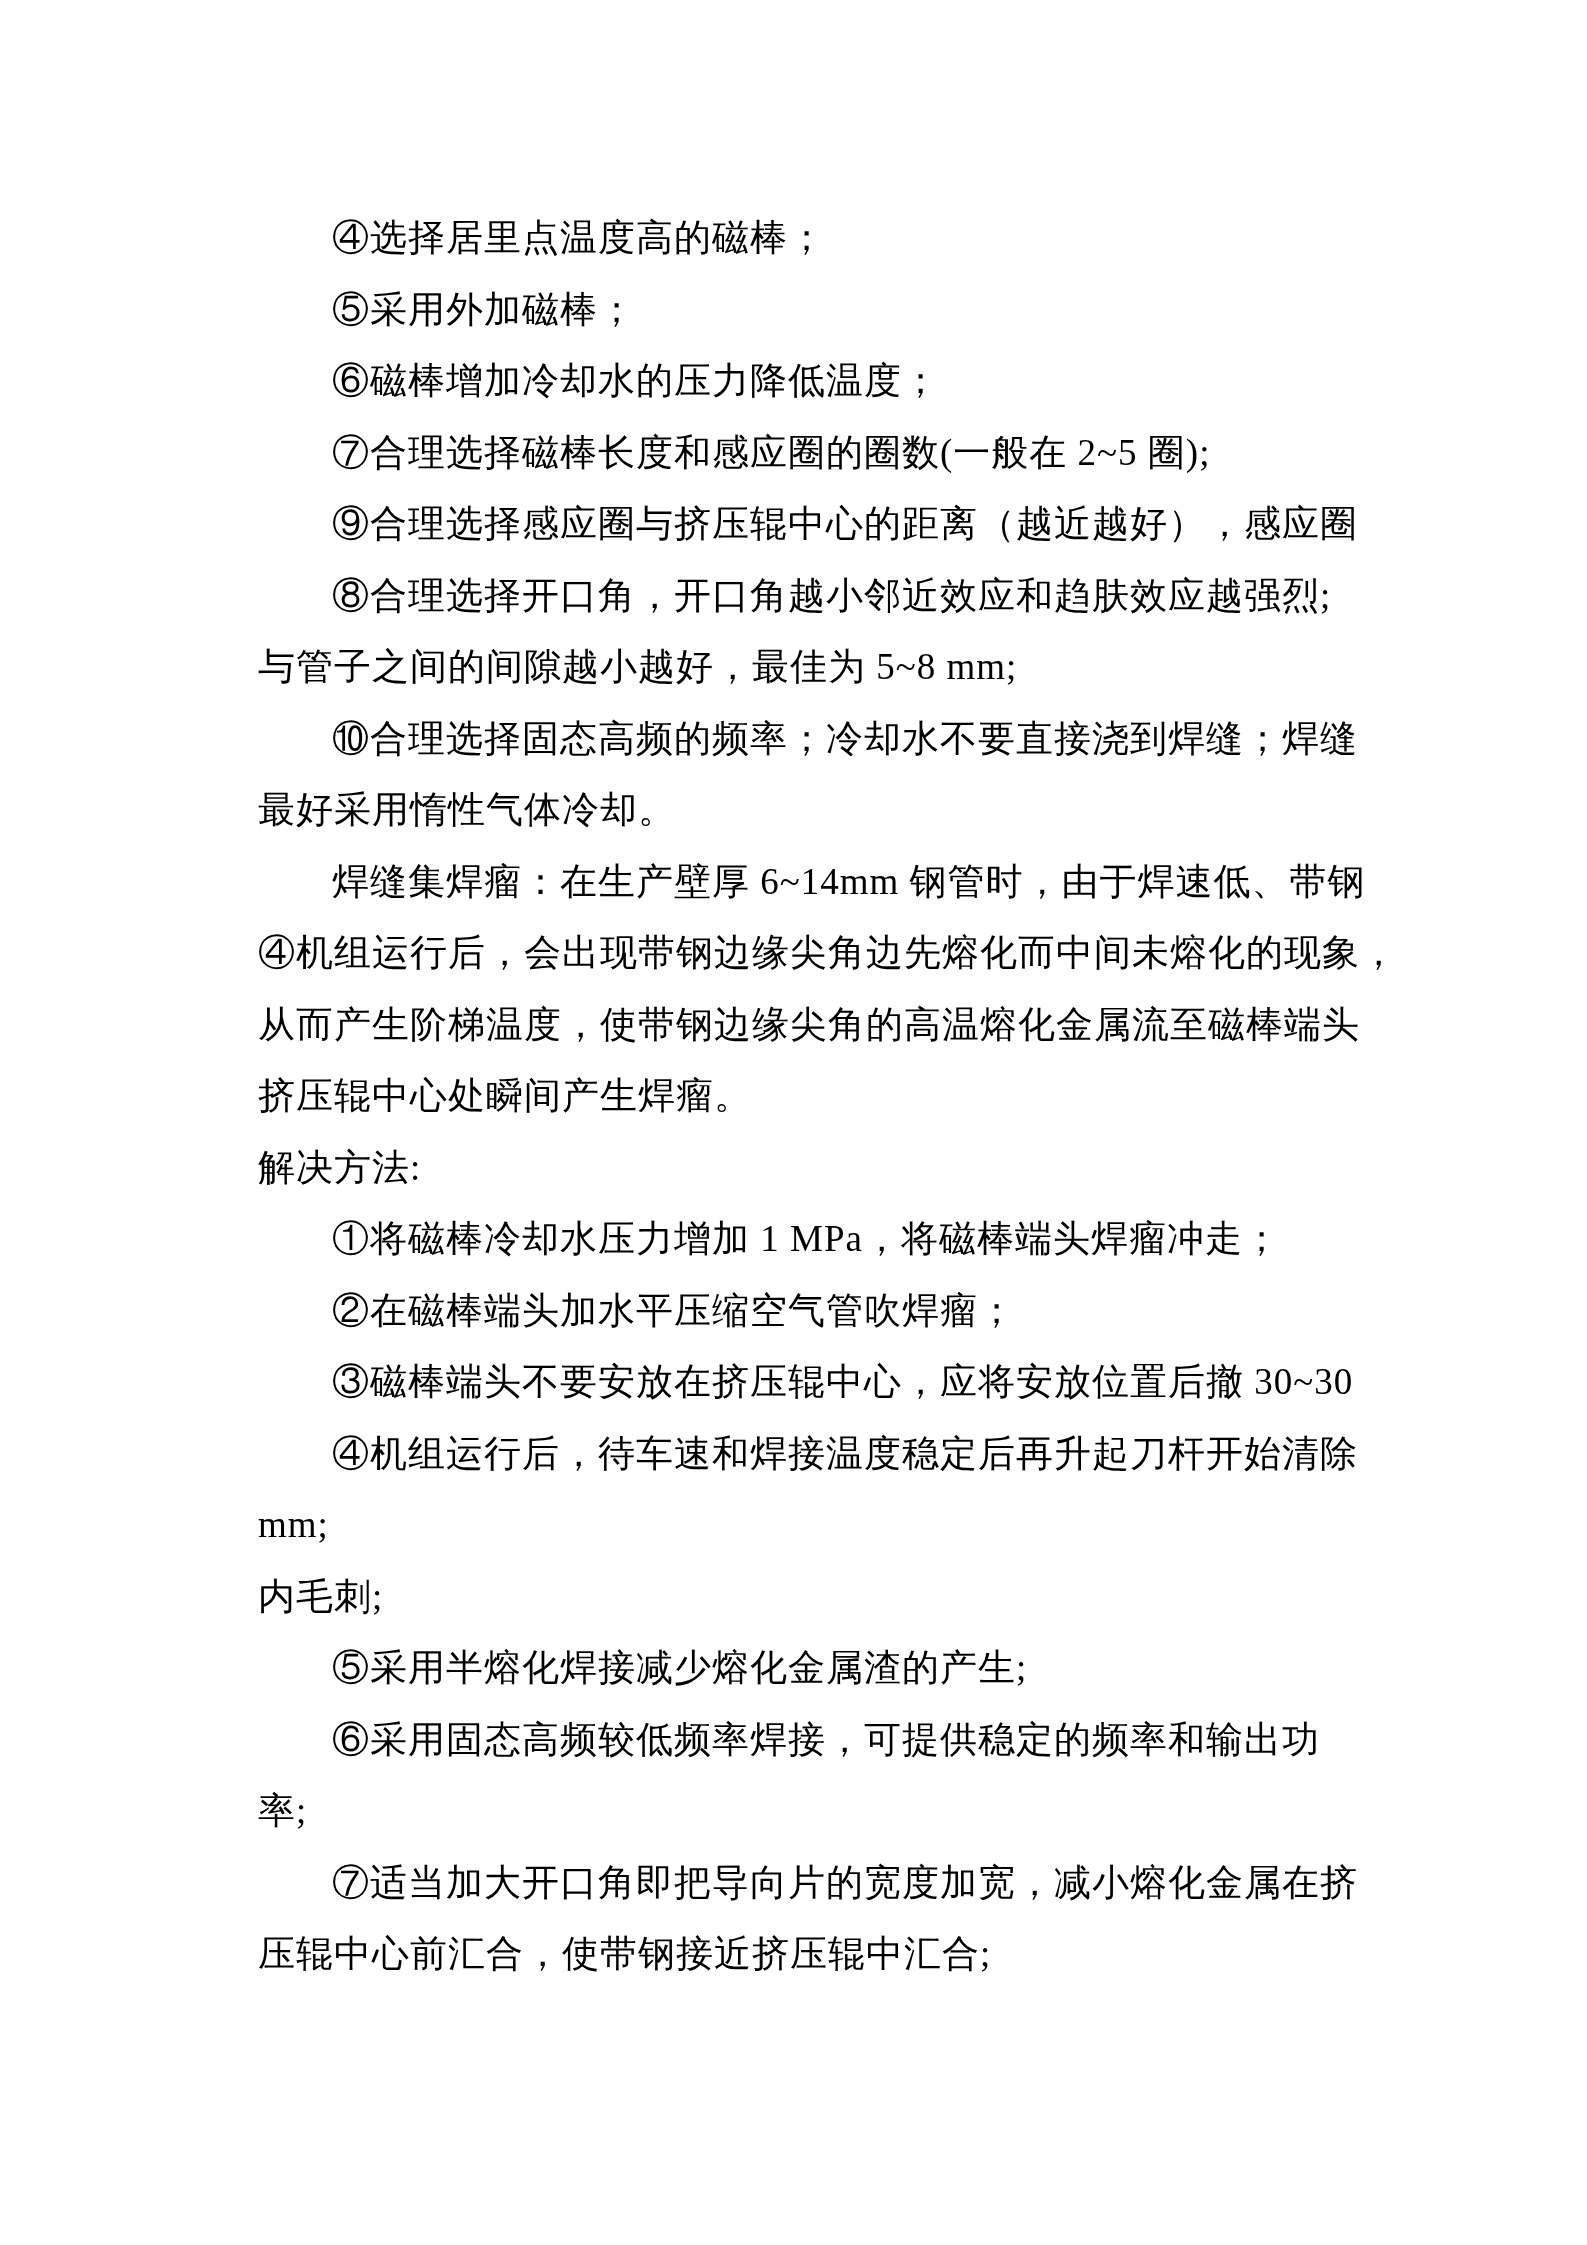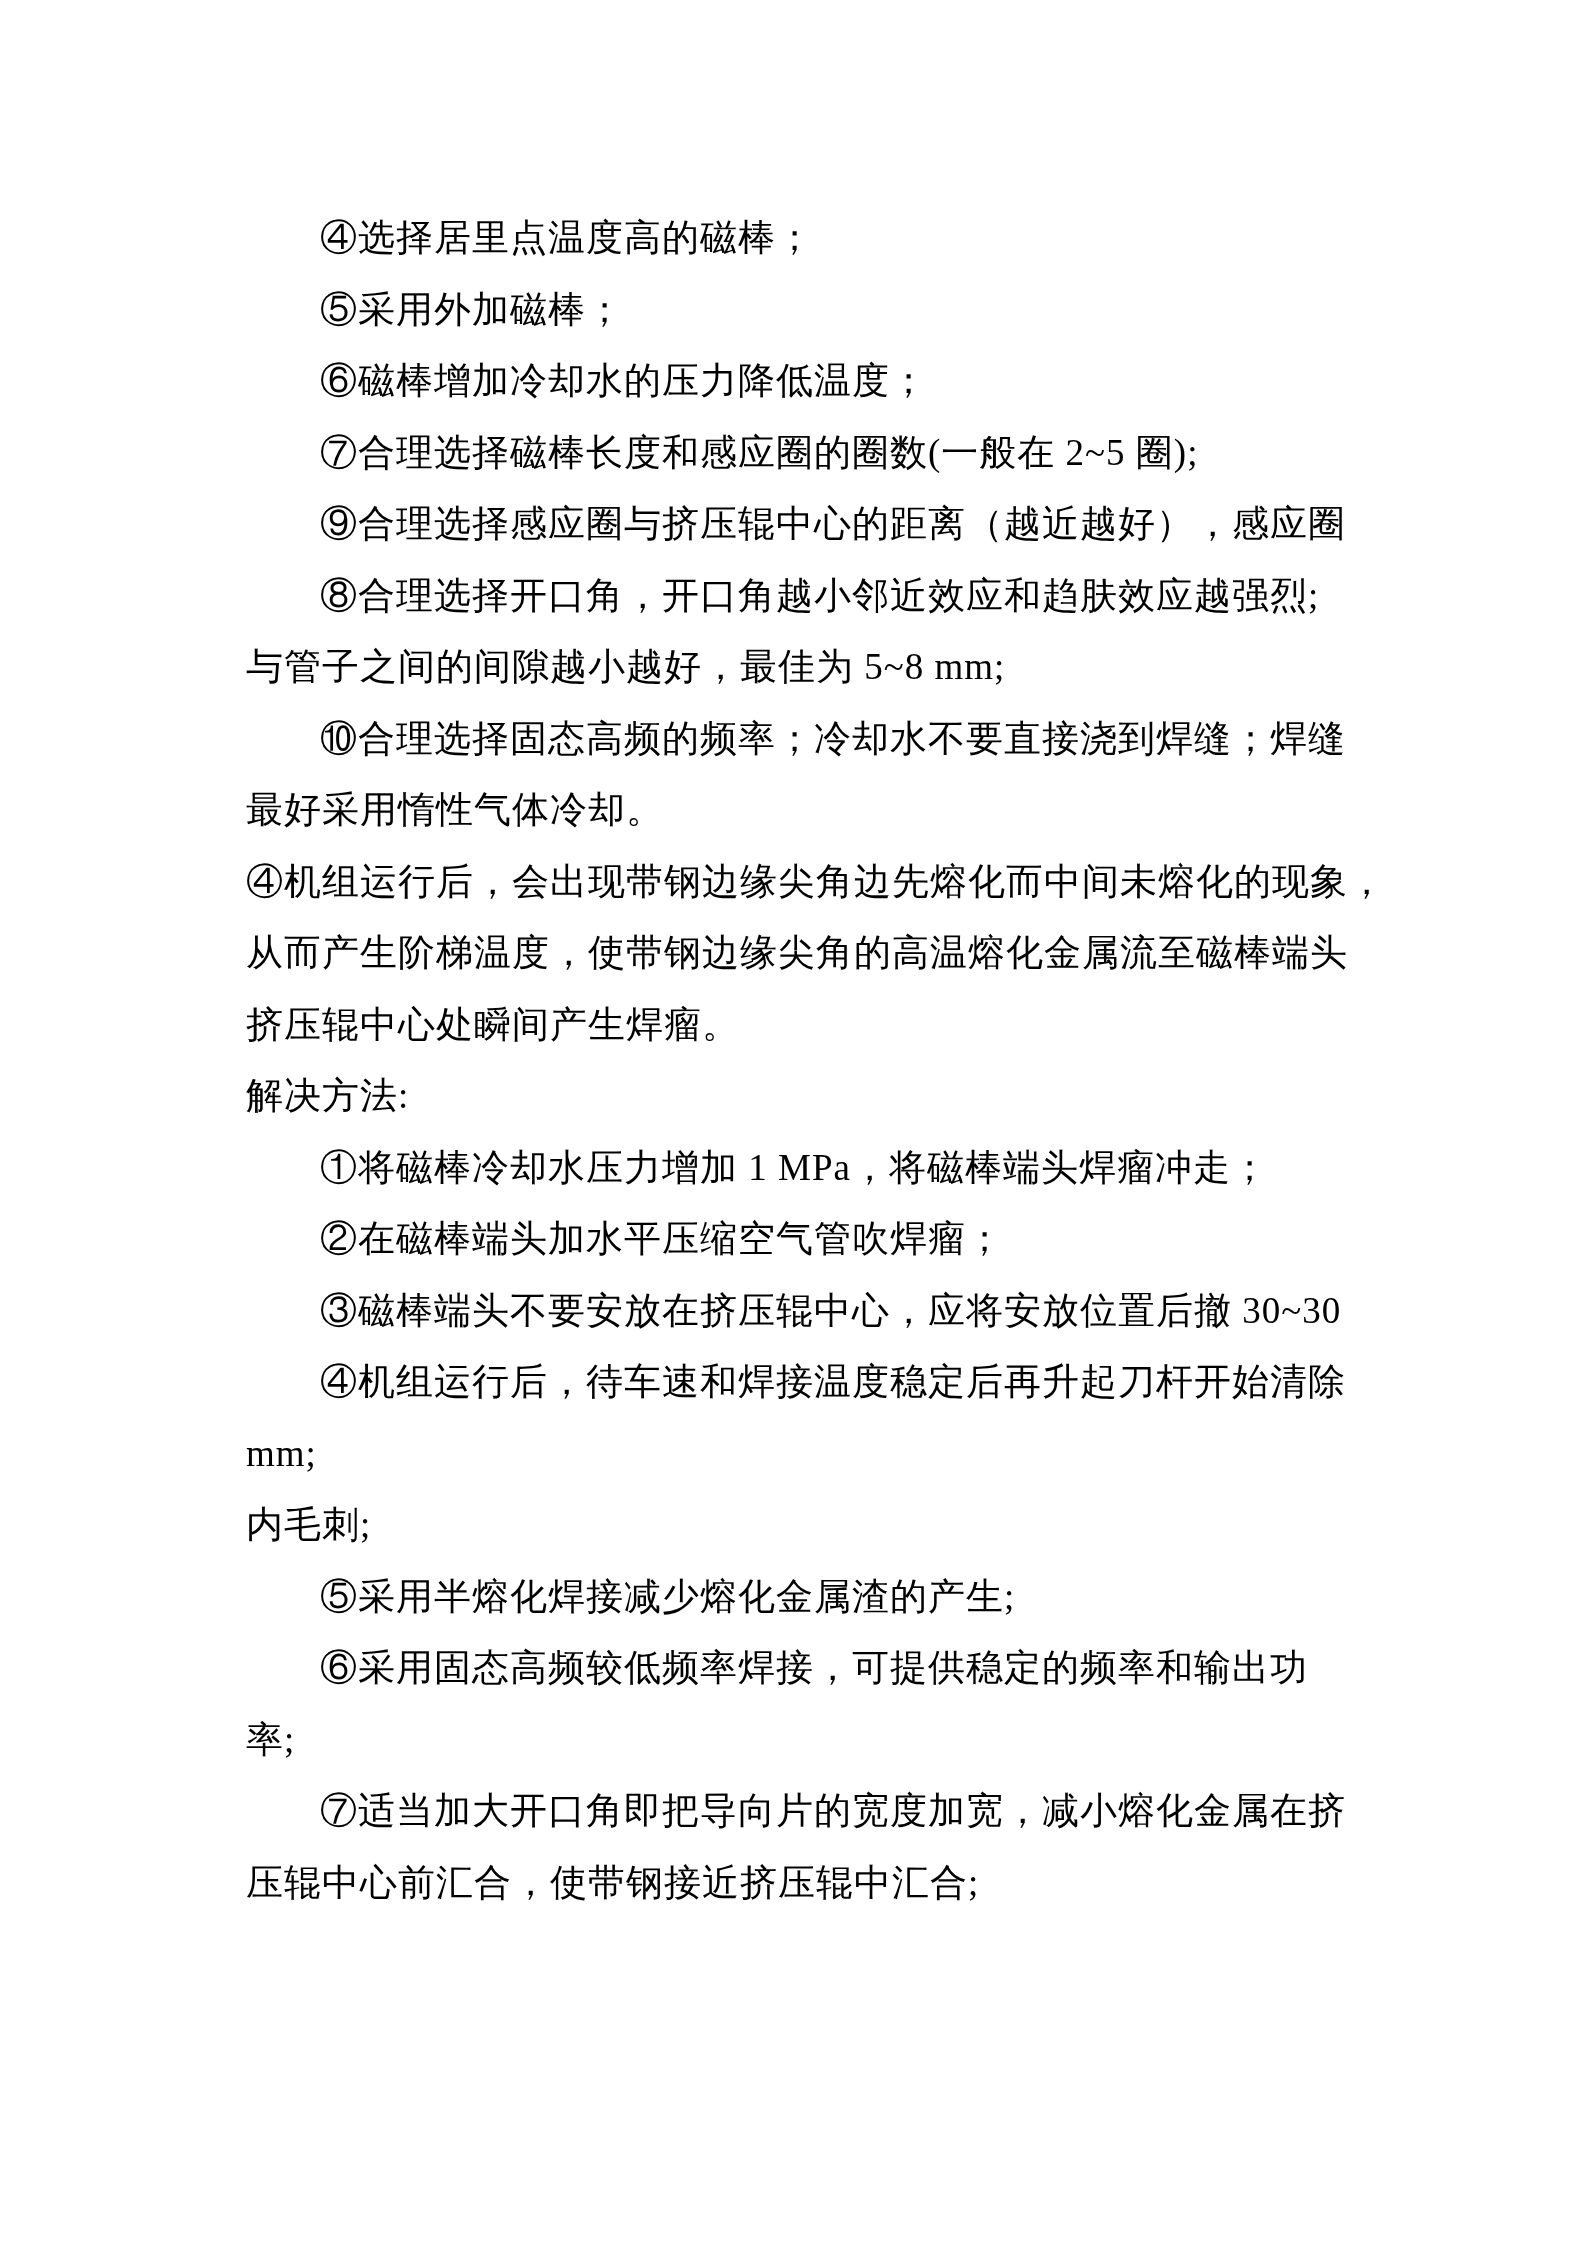--- a/index.html
+++ b/index.html
@@ -27,39 +27,41 @@
     left: 246px;
     top: 202px;
     width: 1100px;
     font-size: 37px;
     line-height: 71.5px;
     color: #000000;
     letter-spacing: 1px;
   }
   .line {
     white-space: pre;
+    margin-left: 12px;
   }
   .line.indent {
     padding-left: 74px;
   }
 </style>
 </head>
 <body>
 
 <div class="page">
   <div class="text-block" id="text-block">
       <div class="line indent">④选择居里点温度高的磁棒；</div>
       <div class="line indent">⑤采用外加磁棒；</div>
       <div class="line indent">⑥磁棒增加冷却水的压力降低温度；</div>
       <div class="line indent">⑦合理选择磁棒长度和感应圈的圈数(一般在 2~5 圈);</div>
       <div class="line indent">⑨合理选择感应圈与挤压辊中心的距离（越近越好），感应圈</div>
       <div class="line indent">⑧合理选择开口角，开口角越小邻近效应和趋肤效应越强烈;</div>
       <div class="line">与管子之间的间隙越小越好，最佳为 5~8 mm;</div>
       <div class="line indent">⑩合理选择固态高频的频率；冷却水不要直接浇到焊缝；焊缝</div>
       <div class="line">最好采用惰性气体冷却。</div>
+      <div class="line indent">焊缝集焊瘤：在生产壁厚 6~14mm 钢管时，由于焊速低、带钢</div>
       <div class="line">④机组运行后，会出现带钢边缘尖角边先熔化而中间未熔化的现象，</div>
       <div class="line">从而产生阶梯温度，使带钢边缘尖角的高温熔化金属流至磁棒端头</div>
       <div class="line">挤压辊中心处瞬间产生焊瘤。</div>
       <div class="line">解决方法:</div>
       <div class="line indent">①将磁棒冷却水压力增加 1 MPa，将磁棒端头焊瘤冲走；</div>
       <div class="line indent">②在磁棒端头加水平压缩空气管吹焊瘤；</div>
       <div class="line indent">③磁棒端头不要安放在挤压辊中心，应将安放位置后撤 30~30</div>
       <div class="line indent">④机组运行后，待车速和焊接温度稳定后再升起刀杆开始清除</div>
       <div class="line">mm;</div>
       <div class="line">内毛刺;</div>

